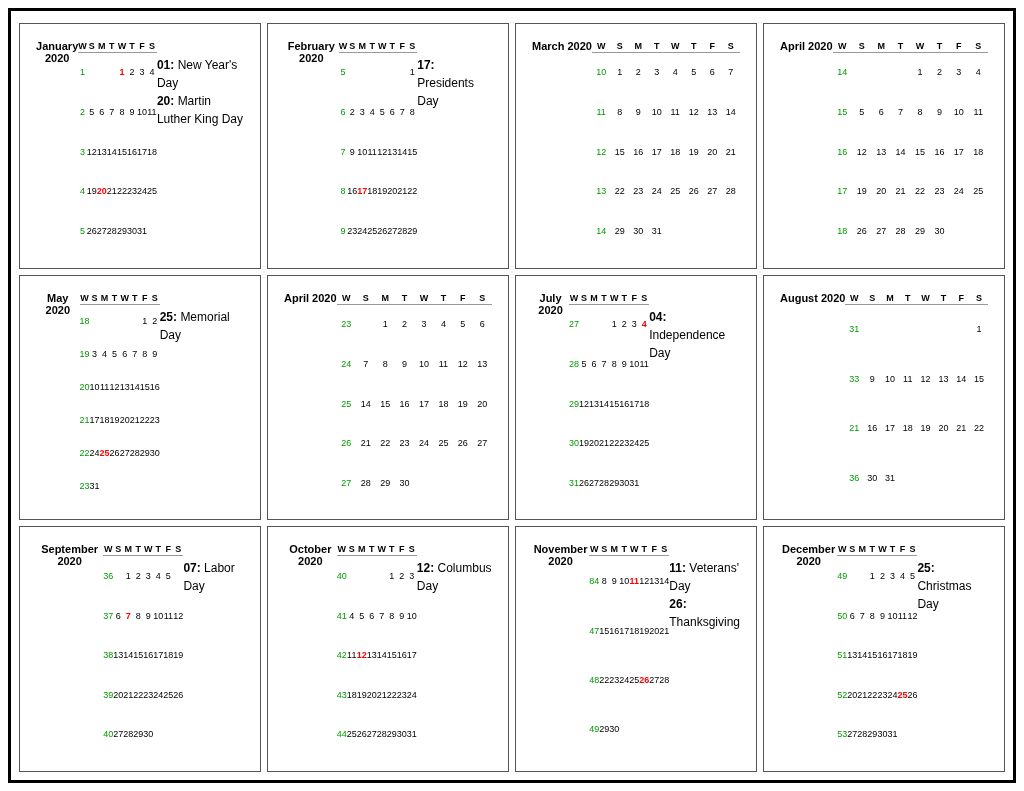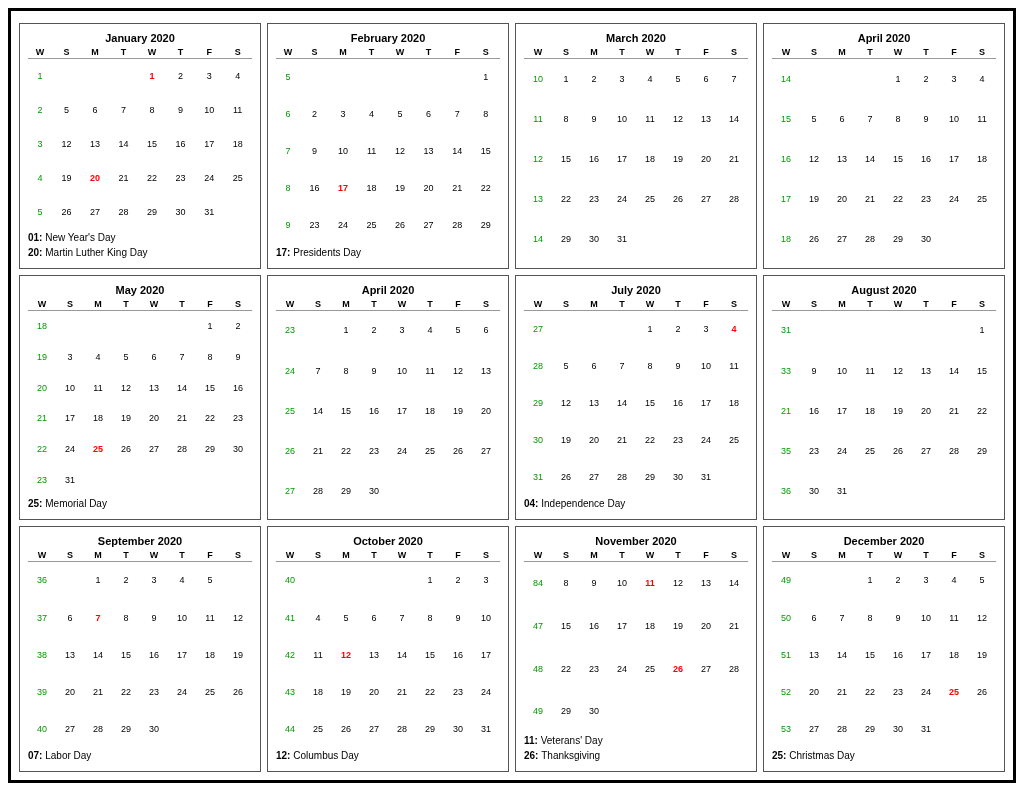--- a/index.html
+++ b/index.html
@@ -27,22 +27,21 @@
     .calendars-grid {
       display: grid;
       grid-template-columns: repeat(4, 1fr);
       grid-template-rows: repeat(3, 1fr);
       gap: 6px;
       flex: 1;
     }
     .month-block {
       border: 1px solid #555;
       display: flex;
-      flex-direction: column;
-      padding: 8px;
+      padding: 16px;
     }
     .month-title {
       text-align: center;
       font-weight: bold;
       font-size: 11px;
       margin-bottom: 2px;
     }
     .cal-table {
       width: 100%;
       border-collapse: collapse;
@@ -59,22 +58,22 @@
       font-size: 9px;
       text-align: center;
       padding: 1px 0;
       line-height: 1.3;
     }
     .week-num {
       color: #009900;
       font-size: 8px;
     }
     .holidays-note {
-      font-size: 10px;
-      margin-top: 0;
+      font-size: 12px;
+      margin-top: 16px;
       line-height: 1.5;
     }
     .holidays-note span.hnum {
       font-weight: bold;
     }
   </style>
 </head>
 <body>
 
 <div class="outer-border">
@@ -626,30 +625,20 @@
               <td class="week-num">21</td>
               <td>16</td>
               <td>17</td>
               <td>18</td>
               <td>19</td>
               <td>20</td>
               <td>21</td>
               <td>22</td>
             </tr>
             <tr>
-              <td class="week-num">35</td>
-              <td>23</td>
-              <td>24</td>
-              <td>25</td>
-              <td>26</td>
-              <td>27</td>
-              <td>28</td>
-              <td>29</td>
-            </tr>
-            <tr>
               <td class="week-num">36</td>
               <td>30</td>
               <td>31</td>
               <td></td>
               <td></td>
               <td></td>
               <td></td>
               <td></td>
             </tr>
           </tbody>

